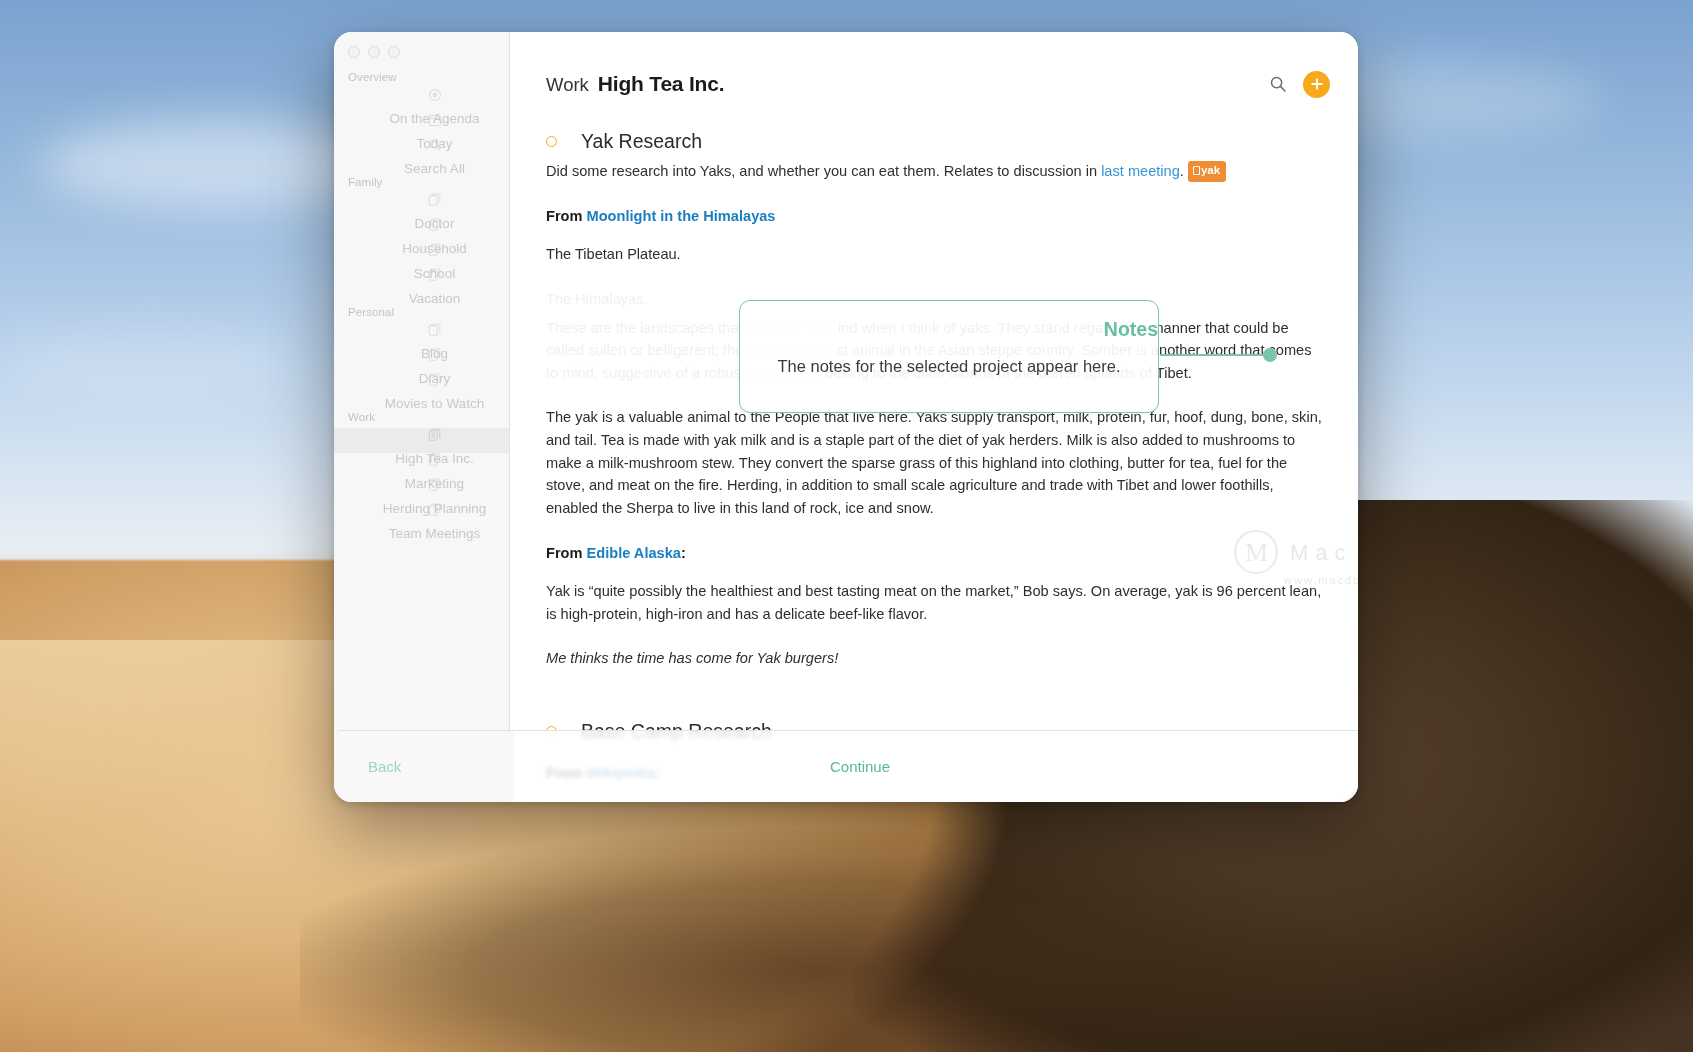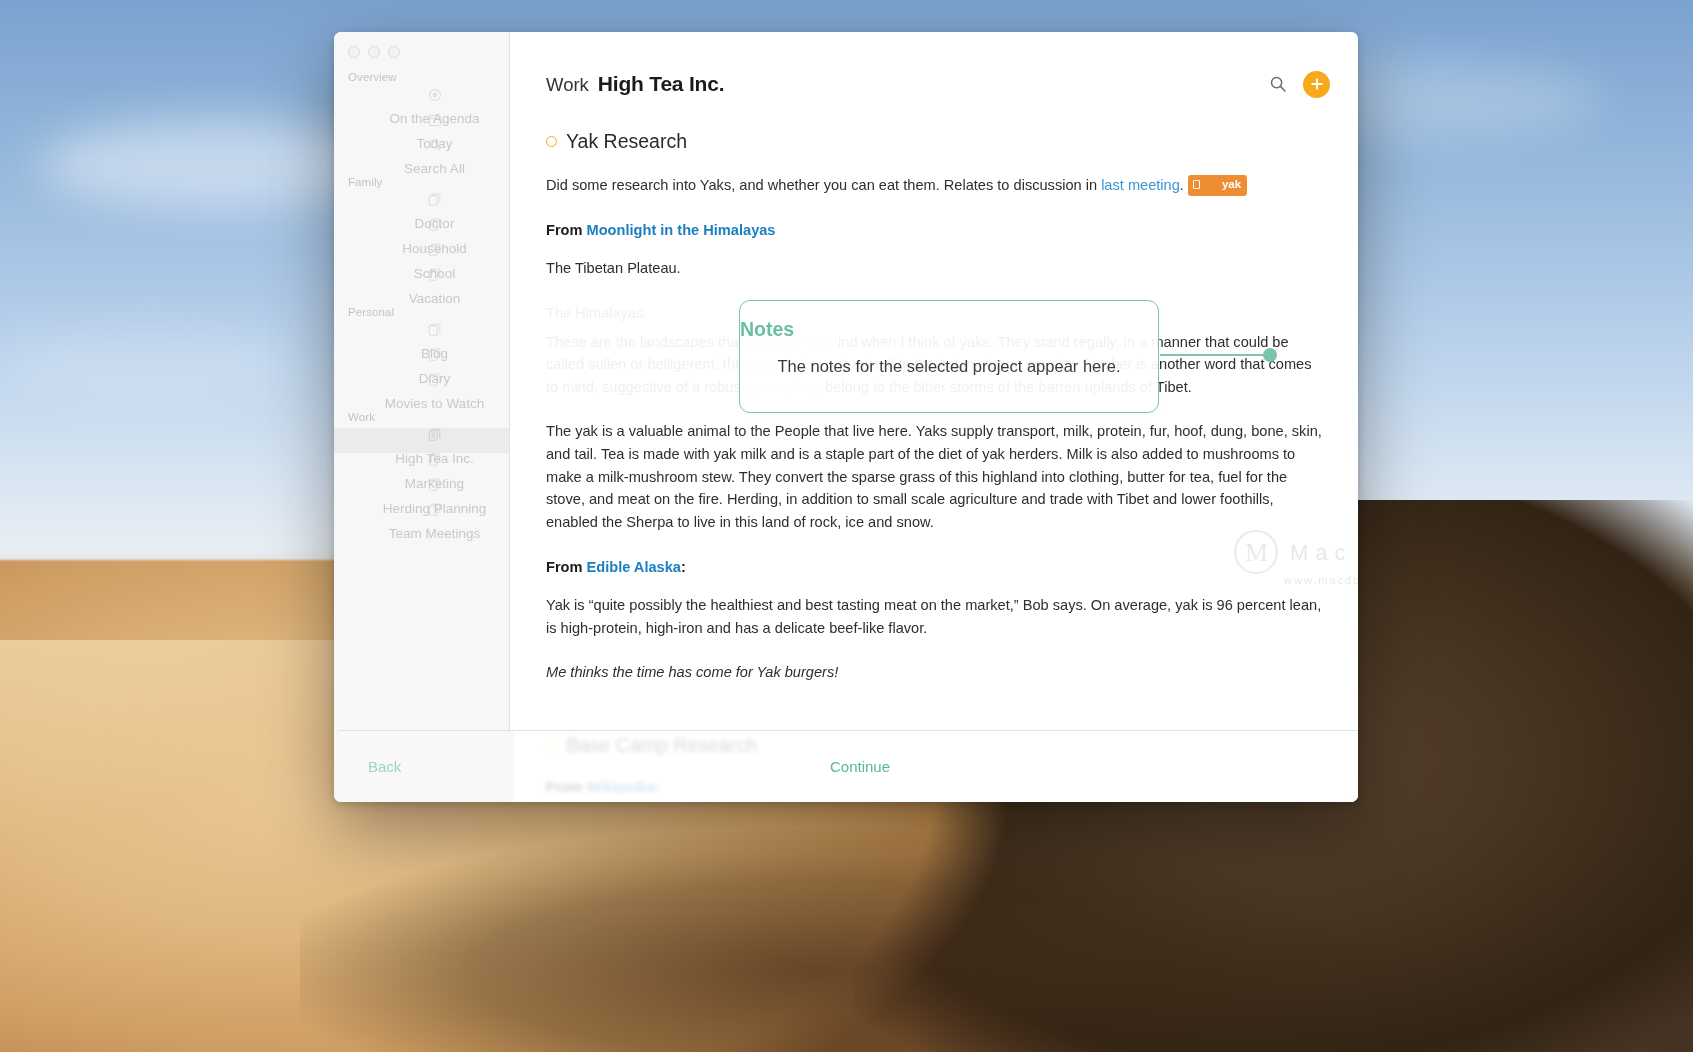--- a/index.html
+++ b/index.html
@@ -54,21 +54,21 @@
     filter: blur(22px);
     border-radius: 50%;
   }
 
   
   #app-window {
     position: absolute;
     left: 334px; top: 32px;
     width: 1024px; height: 770px;
     background: #ffffff;
-    border-radius: 7px;
+    border-radius: 18px;
     box-shadow: 0 26px 70px rgba(0,0,0,0.38), 0 3px 10px rgba(0,0,0,0.18);
     overflow: hidden;
     display: flex;
     flex-direction: column;
   }
   #window-body { display: flex; flex: 1; min-height: 0; position: relative; }
 
   
   #sidebar {
     width: 176px;
@@ -128,35 +128,35 @@
 
   #doc {
     padding: 6px 36px 0 36px;
     font-size: 14.6px;
     color: #2e2e2e;
     line-height: 1.55;
     height: calc(100% - 74px);
     overflow: hidden;
   }
   .task-head {
-    display: flex; align-items: center; gap: 9px;
+    display: flex; align-items: center; gap: 24px;
     font-size: 19.5px; color: #2b2b2b;
-    margin: 14px 0 18px 0;
+    margin: 14px 0 4px 0;
   }
   .task-circle {
     width: 11px; height: 11px; border-radius: 50%;
     border: 1.6px solid #f0a818; flex-shrink: 0;
   }
   .para { margin-bottom: 22px; }
   .from-line { font-weight: bold; color: #1d1d1d; margin-bottom: 16px; }
   .link { color: #1a7fc1; font-weight: bold; }
   .link-plain { color: #3a95d4; font-weight: normal; }
   .italic { font-style: italic; }
   .tag {
-    display: inline-flex; align-items: center; gap: 22px;
+    display: inline-flex; align-items: center; gap: 1px;
     background: #ef8d35; color: #fff;
     font-size: 11.5px; font-weight: bold;
     border-radius: 3px; padding: 1px 6px 2px 5px;
     vertical-align: 1px;
   }
   .tag-ico { display:inline-block; width: 7px; height: 9px; border: 1px solid #fff; border-radius: 1px; }
 
   
   #watermark {
     position: absolute;
@@ -188,21 +188,21 @@
     position: absolute;
     left: 405px; top: 268px;
     width: 420px; height: 113px;
     background: rgba(255,255,255,0.93);
     border: 1.6px solid #7bc4ae;
     border-radius: 11px;
     z-index: 40;
     box-shadow: 0 1px 5px rgba(0,0,0,0.04);
   }
   #coach-title {
-    text-align: left;
+    text-align: right;
     font-size: 19.5px; font-weight: bold;
     color: #68bfa6;
     padding-top: 17px;
   }
   #coach-body {
     text-align: center;
     font-size: 16.5px;
     color: #3b3b3b;
     padding-top: 16px;
   }

